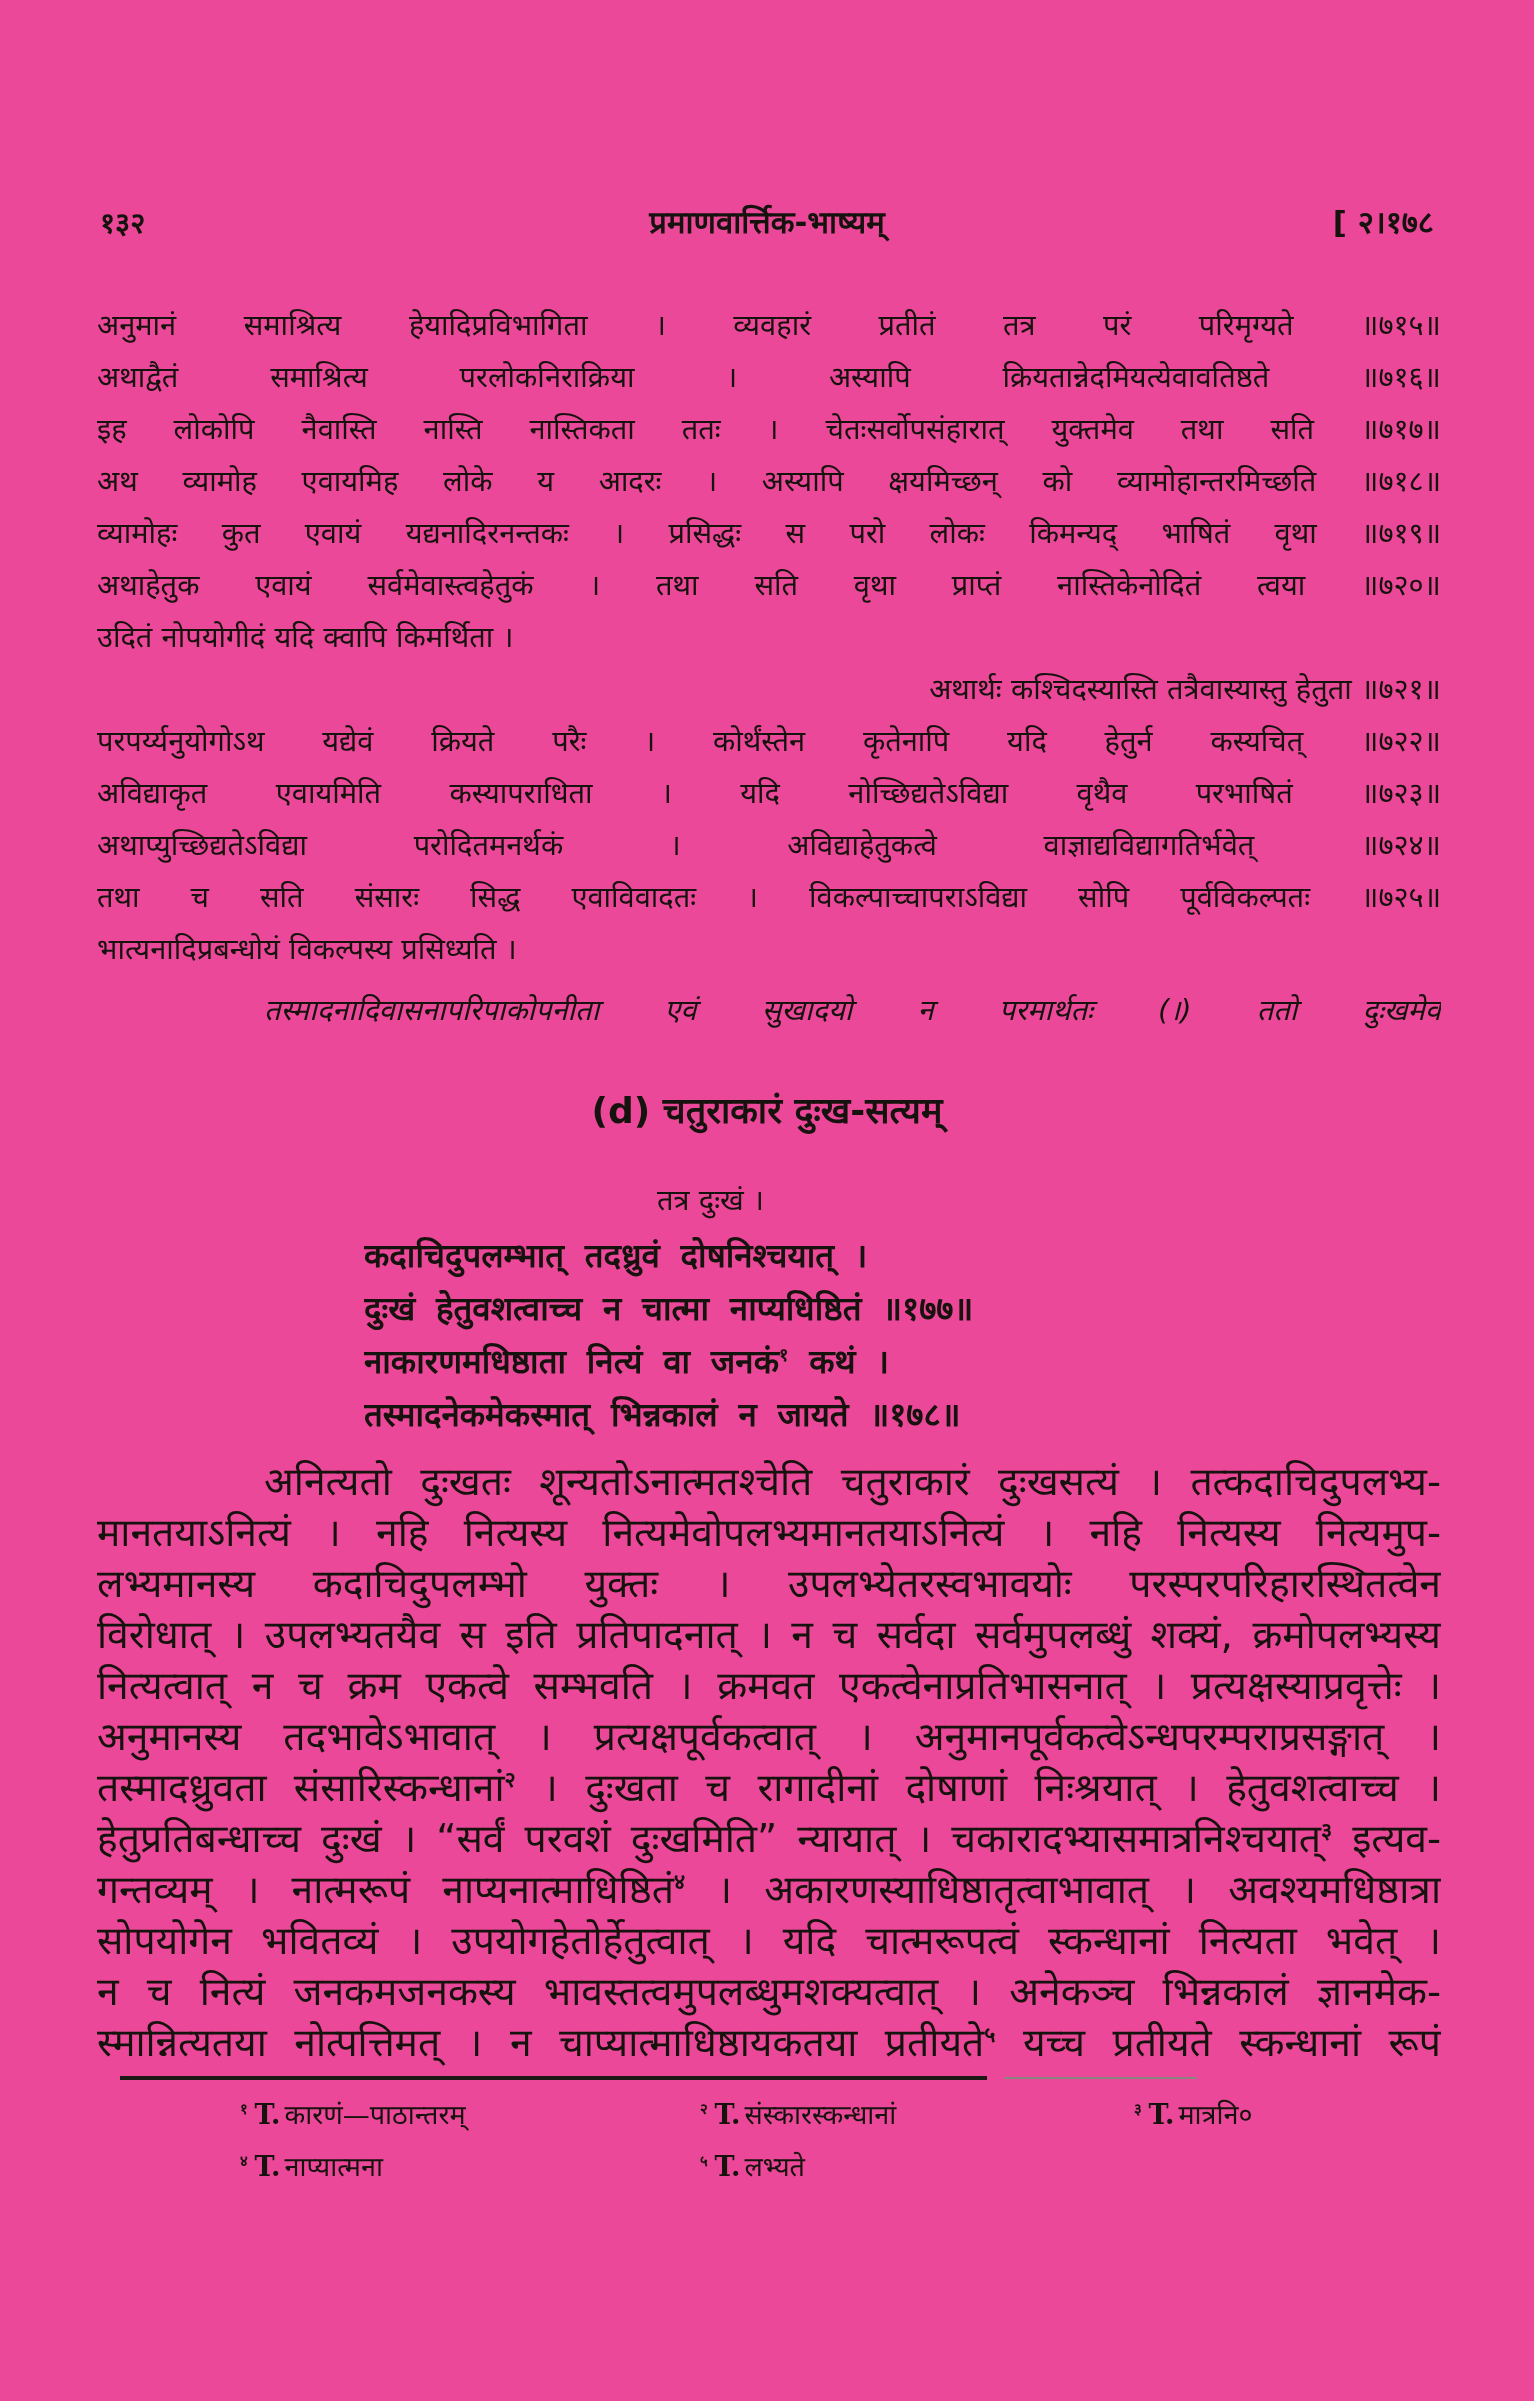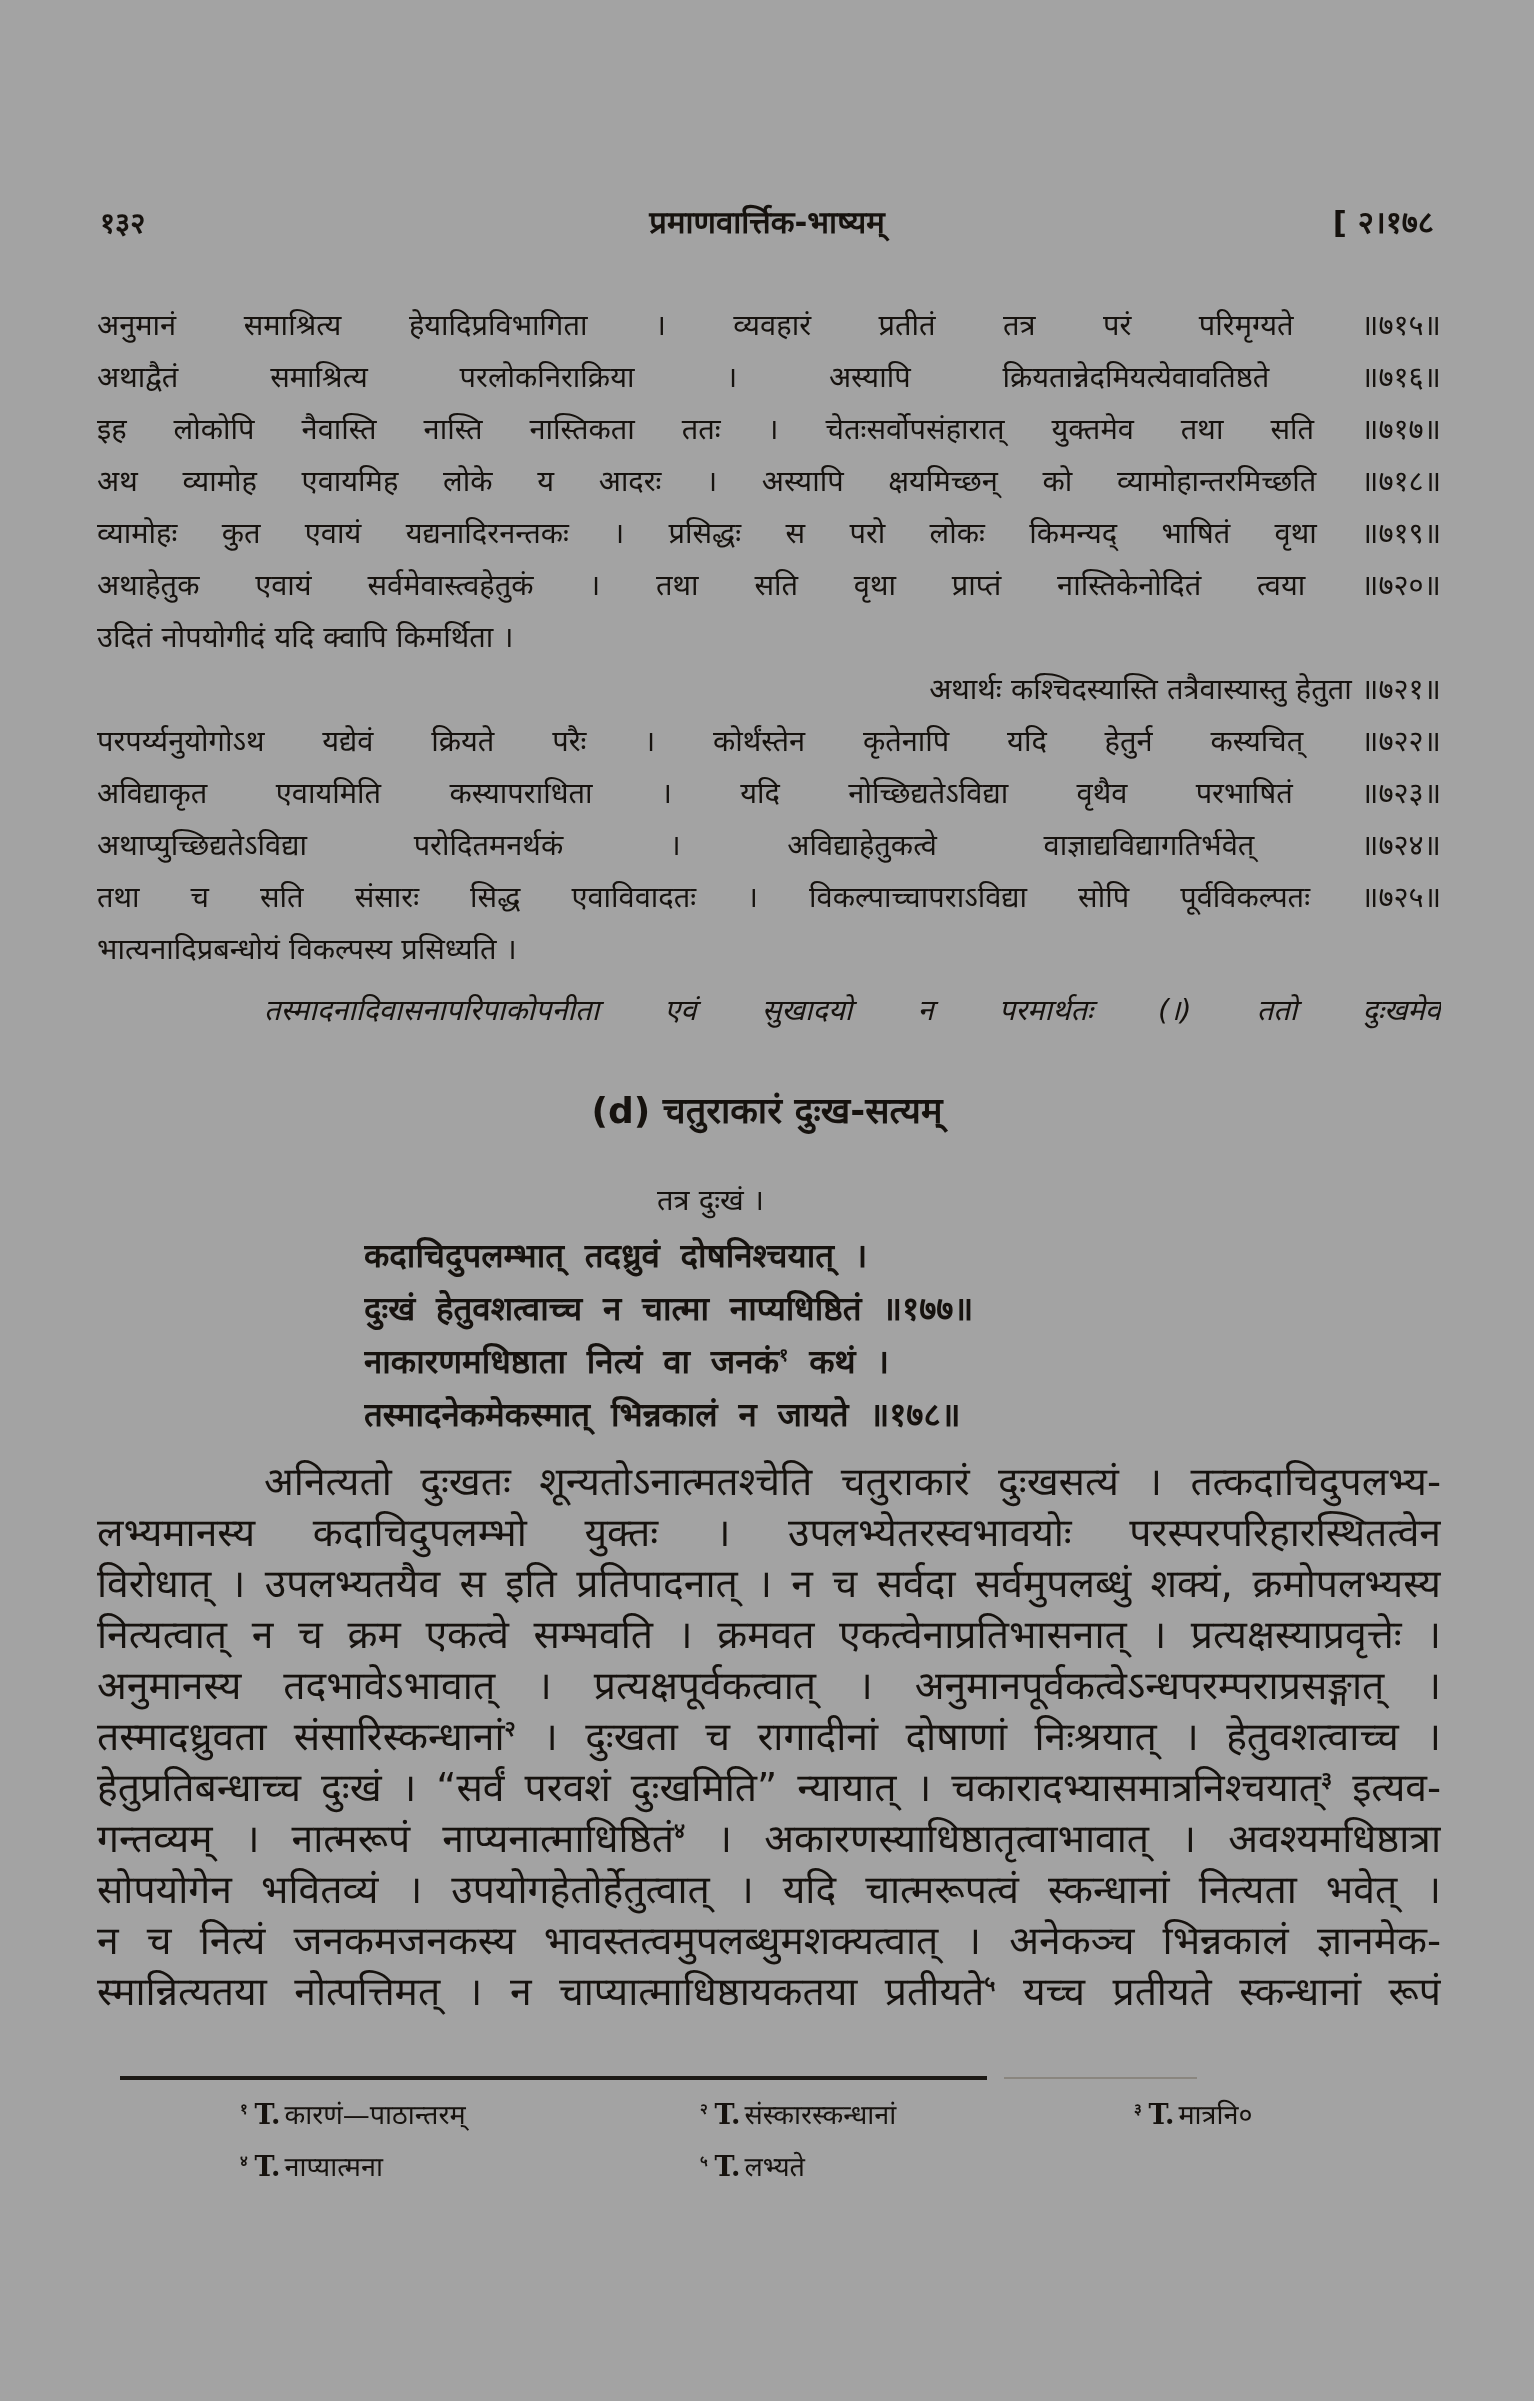--- a/index.html
+++ b/index.html
@@ -1,18 +1,18 @@
 <!DOCTYPE html>
 <html style="font-size:10.7px"><head>
 <meta charset="utf-8">
 <style>
   html,body{margin:0;padding:0;background:#e8e6e1;}
   #page{
     position:relative; width:1534px; height:2401px;
-    background:#a3a3a3; color:#16120e;
+    background:#ec4899; color:#16120e;
     font-family:"DejaVu Sans", sans-serif;
     overflow:hidden;
   }
   
   .header{position:absolute; top:200px; left:100px; width:1334px; display:flex; align-items:baseline;}
   .pnum{flex:0 0 200px; font-size:29px; font-weight:bold; text-align:left;}
   .ptitle{flex:1 1 auto; font-size:31px; font-weight:bold; text-align:center;}
   .pref{flex:0 0 200px; font-size:31px; font-weight:bold; text-align:right;}
 
   .line{overflow:hidden;}
@@ -92,20 +92,21 @@
 
   <div class="karika">
     <div class="line"><span>कदाचिदुपलम्भात् तदध्रुवं दोषनिश्चयात् ।</span></div>
     <div class="line"><span>दुःखं हेतुवशत्वाच्च न चात्मा नाप्यधिष्ठितं ॥१७७॥</span></div>
     <div class="line"><span>नाकारणमधिष्ठाता नित्यं वा जनकं</span><sup class="fnmark">१</sup><span> कथं ।</span></div>
     <div class="line"><span>तस्मादनेकमेकस्मात् भिन्नकालं न जायते ॥१७८॥</span></div>
   </div>
 
   <div class="para2">
     <div class="line just indent"><span>अनित्यतो दुःखतः शून्यतोऽनात्मतश्चेति चतुराकारं दुःखसत्यं । तत्कदाचिदुपलभ्य-</span></div>
+    <div class="line just"><span>मानतयाऽनित्यं । नहि नित्यस्य नित्यमेवोपलभ्यमानतयाऽनित्यं । नहि नित्यस्य नित्यमुप-</span></div>
     <div class="line just"><span>लभ्यमानस्य कदाचिदुपलम्भो युक्तः । उपलभ्येतरस्वभावयोः परस्परपरिहारस्थितत्वेन</span></div>
     <div class="line just"><span>विरोधात् । उपलभ्यतयैव स इति प्रतिपादनात् । न च सर्वदा सर्वमुपलब्धुं शक्यं, क्रमोपलभ्यस्य</span></div>
     <div class="line just"><span>नित्यत्वात् न च क्रम एकत्वे सम्भवति । क्रमवत एकत्वेनाप्रतिभासनात् । प्रत्यक्षस्याप्रवृत्तेः ।</span></div>
     <div class="line just"><span>अनुमानस्य तदभावेऽभावात् । प्रत्यक्षपूर्वकत्वात् । अनुमानपूर्वकत्वेऽन्धपरम्पराप्रसङ्गात् ।</span></div>
     <div class="line just"><span>तस्मादध्रुवता संसारिस्कन्धानां</span><sup class="fnmark">२</sup><span> । दुःखता च रागादीनां दोषाणां निःश्रयात् । हेतुवशत्वाच्च ।</span></div>
     <div class="line just"><span>हेतुप्रतिबन्धाच्च दुःखं । “सर्वं परवशं दुःखमिति” न्यायात् । चकारादभ्यासमात्रनिश्चयात्</span><sup class="fnmark">३</sup><span> इत्यव-</span></div>
     <div class="line just"><span>गन्तव्यम् । नात्मरूपं नाप्यनात्माधिष्ठितं</span><sup class="fnmark">४</sup><span> । अकारणस्याधिष्ठातृत्वाभावात् । अवश्यमधिष्ठात्रा</span></div>
     <div class="line just"><span>सोपयोगेन भवितव्यं । उपयोगहेतोर्हेतुत्वात् । यदि चात्मरूपत्वं स्कन्धानां नित्यता भवेत् ।</span></div>
     <div class="line just"><span>न च नित्यं जनकमजनकस्य भावस्तत्वमुपलब्धुमशक्यत्वात् । अनेकञ्च भिन्नकालं ज्ञानमेक-</span></div>
     <div class="line just"><span>स्मान्नित्यतया नोत्पत्तिमत् । न चाप्यात्माधिष्ठायकतया प्रतीयते</span><sup class="fnmark">५</sup><span> यच्च प्रतीयते स्कन्धानां रूपं</span></div>

